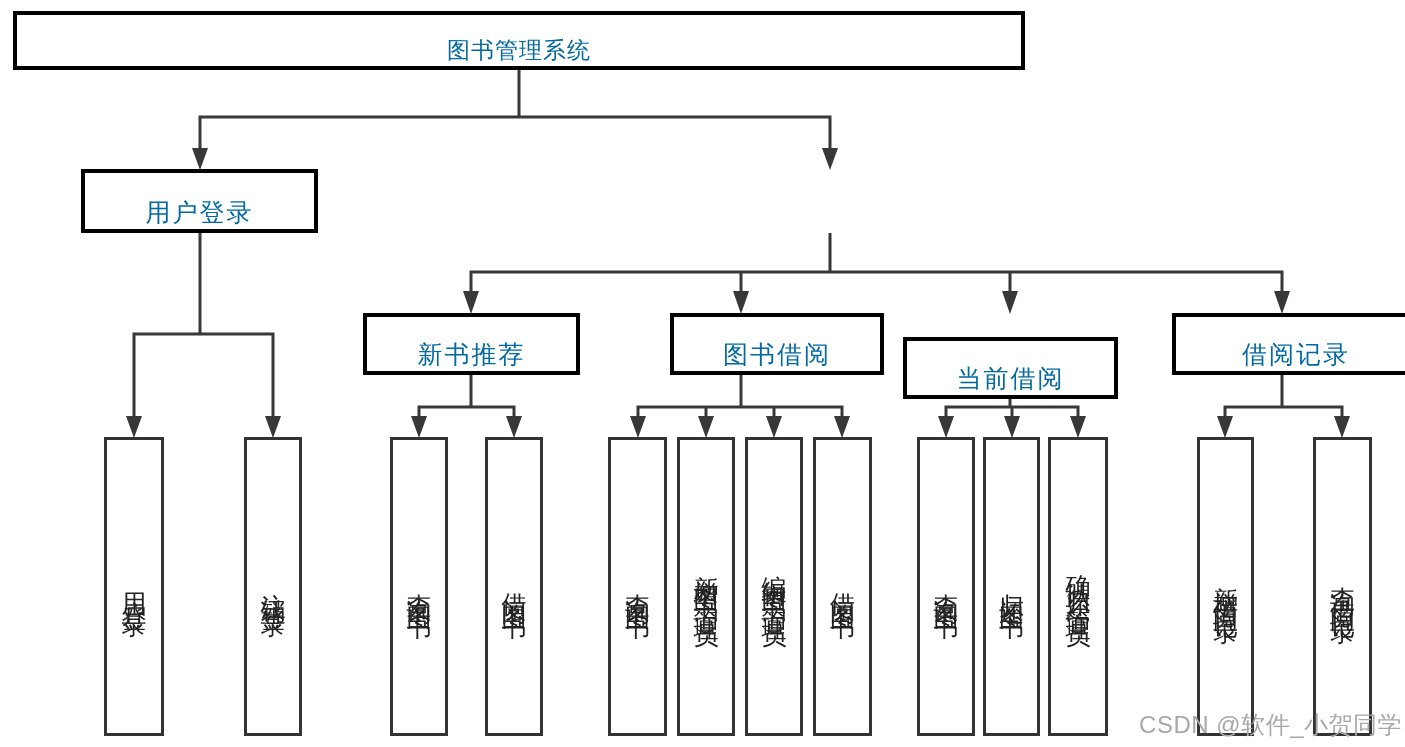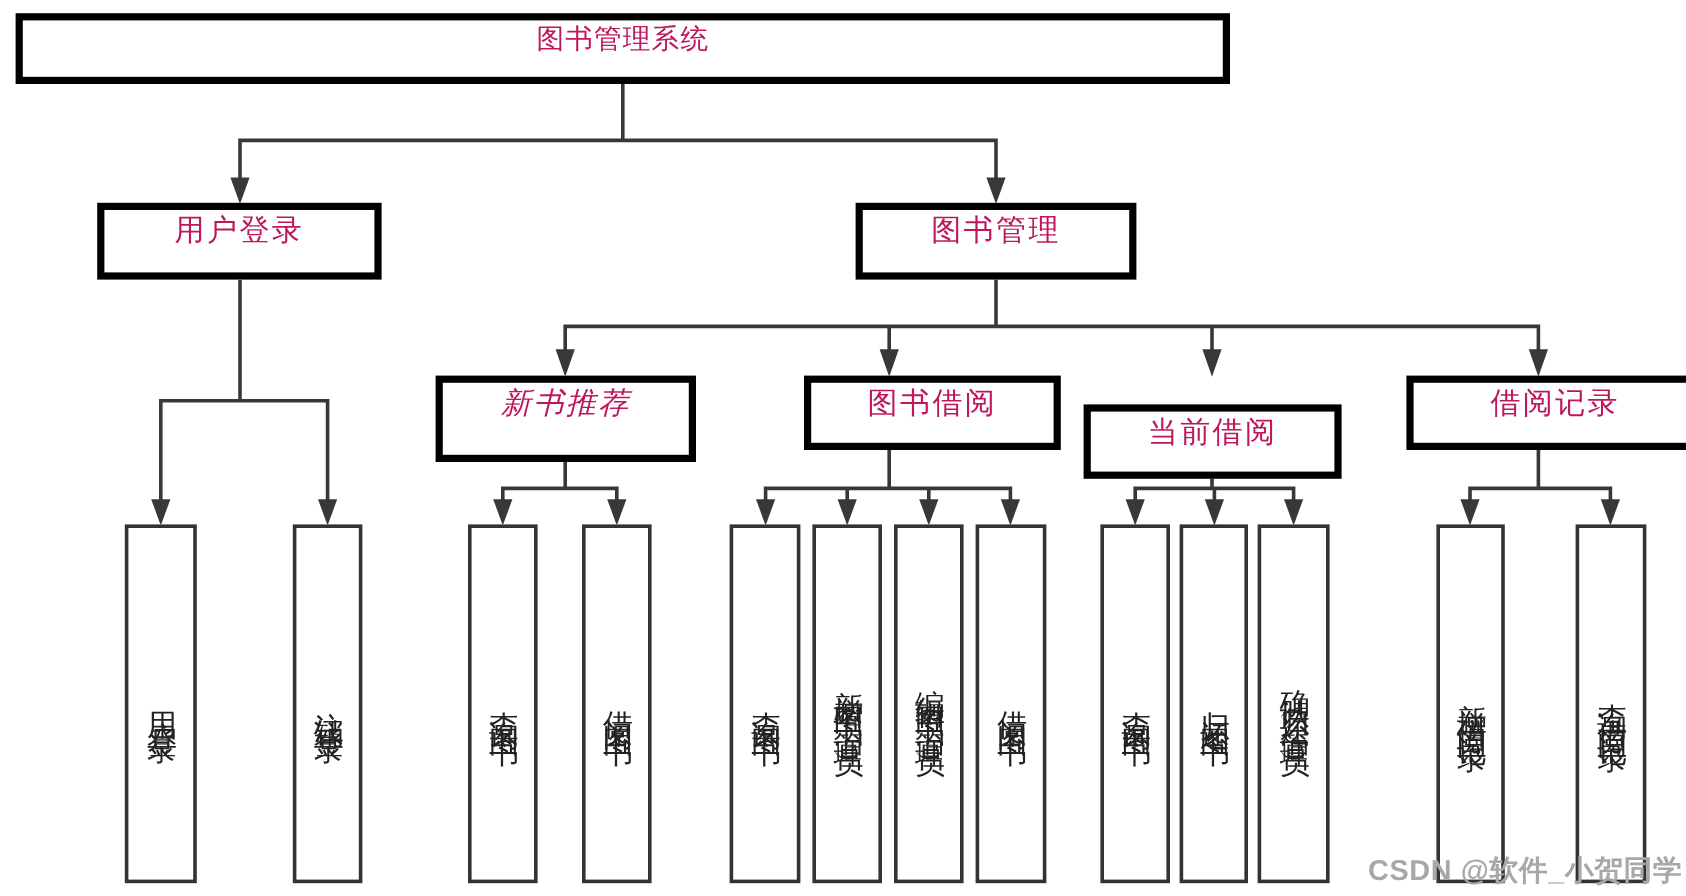--- a/index.html
+++ b/index.html
@@ -13,26 +13,26 @@
   }
   .connectors {
     position: absolute;
     left: 0; top: 0;
     width: 1405px; height: 747px;
     z-index: 1;
   }
   .hbox {
     position: absolute;
     box-sizing: border-box;
-    border: 6px solid #000000;
+    border: 4px solid #000000;
     background: #ffffff;
     display: flex;
-    align-items: flex-start;
+    align-items: flex-end;
     justify-content: center;
-    color: #be185d;
+    color: #0369a1;
     z-index: 2;
   }
   .hbox.root { font-size: 23px; letter-spacing: 1px; }
   .hbox.mid  { font-size: 25px; letter-spacing: 2px; }
   .vbox {
     position: absolute;
     box-sizing: border-box;
     border: 3px solid #333333;
     background: #ffffff;
     display: flex;
@@ -51,21 +51,20 @@
   }
   .watermark {
     position: absolute;
     right: 3px;
     top: 709px;
     font-size: 24px;
     color: #a8a8a8;
     letter-spacing: 0.5px;
     z-index: 10;
     white-space: nowrap;
-    font-weight: bold;
   }
 </style>
 </head>
 <body>
 
 <div class="canvas">
 
   <svg class="connectors" viewBox="0 0 1405 747" xmlns="http://www.w3.org/2000/svg">
     <g stroke="#383838" stroke-width="3" fill="none">
 
@@ -110,25 +109,22 @@
     </g>
   </svg>
 
   <div class="hbox root" style="left:13px; top:11px; width:1012px; height:59px;">
     <span>图书管理系统</span>
   </div>
 
   <div class="hbox mid" style="left:81px; top:169px; width:237px; height:64px;">
     <span>用户登录</span>
   </div>
-  <div class="hbox mid" style="left:713px; top:169px; width:234px; height:64px;">
-    <span>图书管理</span>
-  </div>
 
-  <div class="hbox mid" style="left:363px; top:313px; width:217px; height:72px;font-style:italic;">
+  <div class="hbox mid" style="left:363px; top:313px; width:217px; height:62px;">
     <span>新书推荐</span>
   </div>
   <div class="hbox mid" style="left:634px; top:313px; width:214px; height:62px;margin-left:36px;">
     <span>图书借阅</span>
   </div>
   <div class="hbox mid" style="left:903px; top:313px; width:215px; height:62px;margin-top:24px;">
     <span>当前借阅</span>
   </div>
   <div class="hbox mid" style="left:1172px; top:313px; width:248px; height:62px;">
     <span>借阅记录</span>

